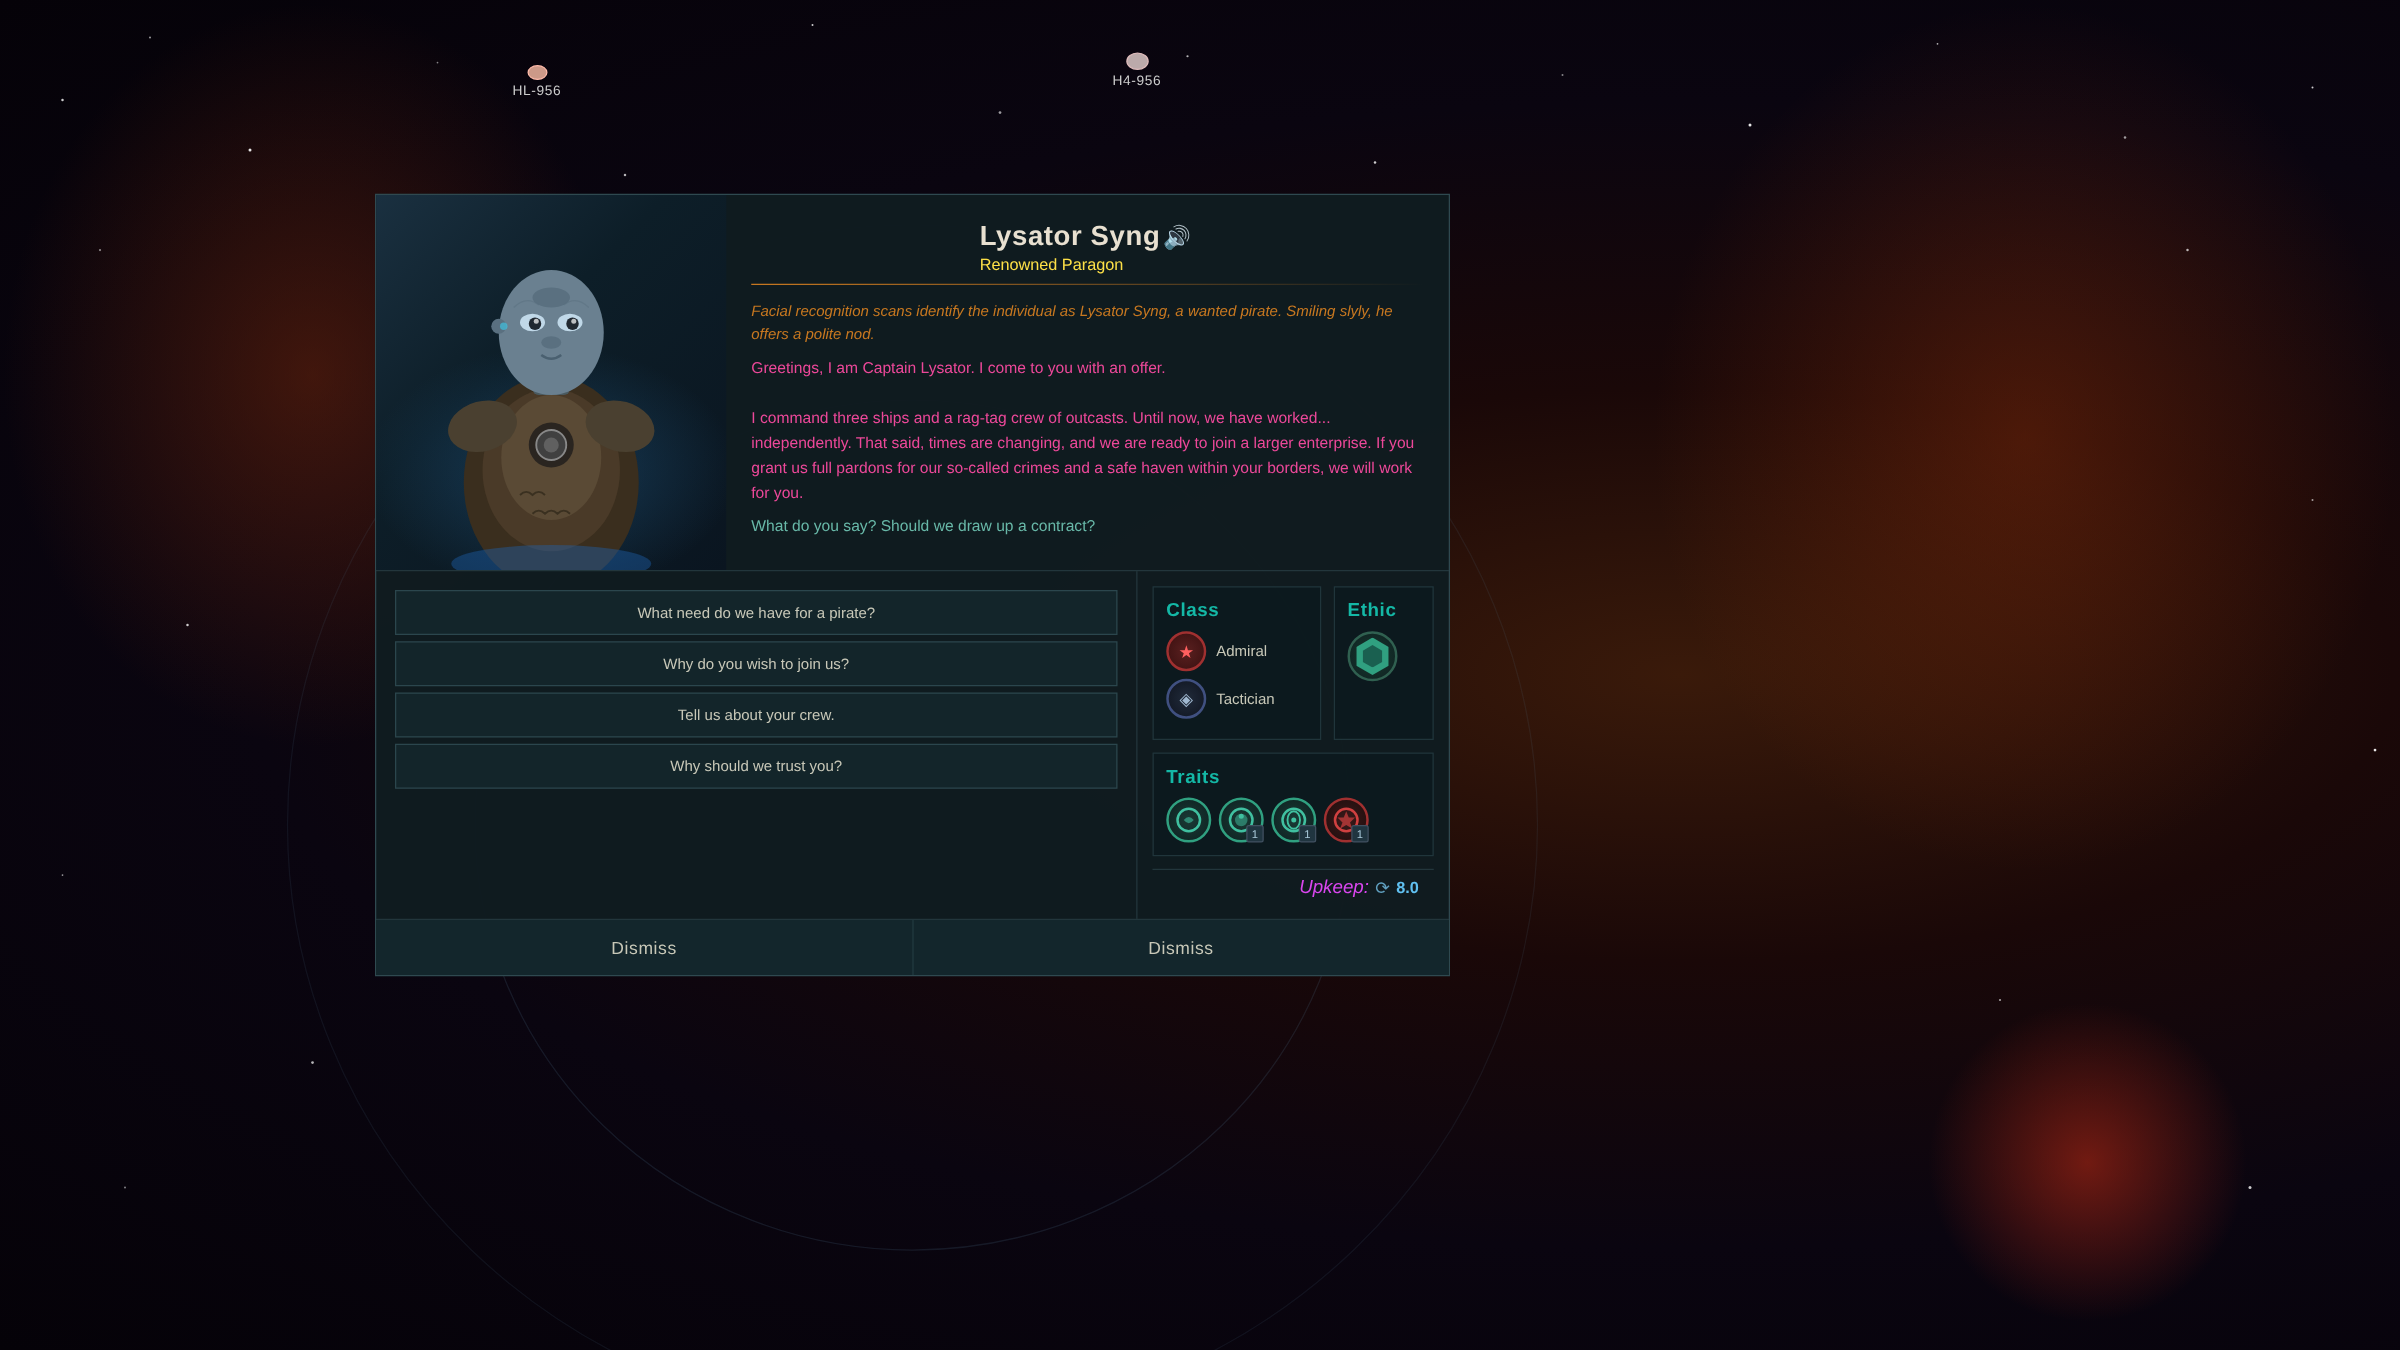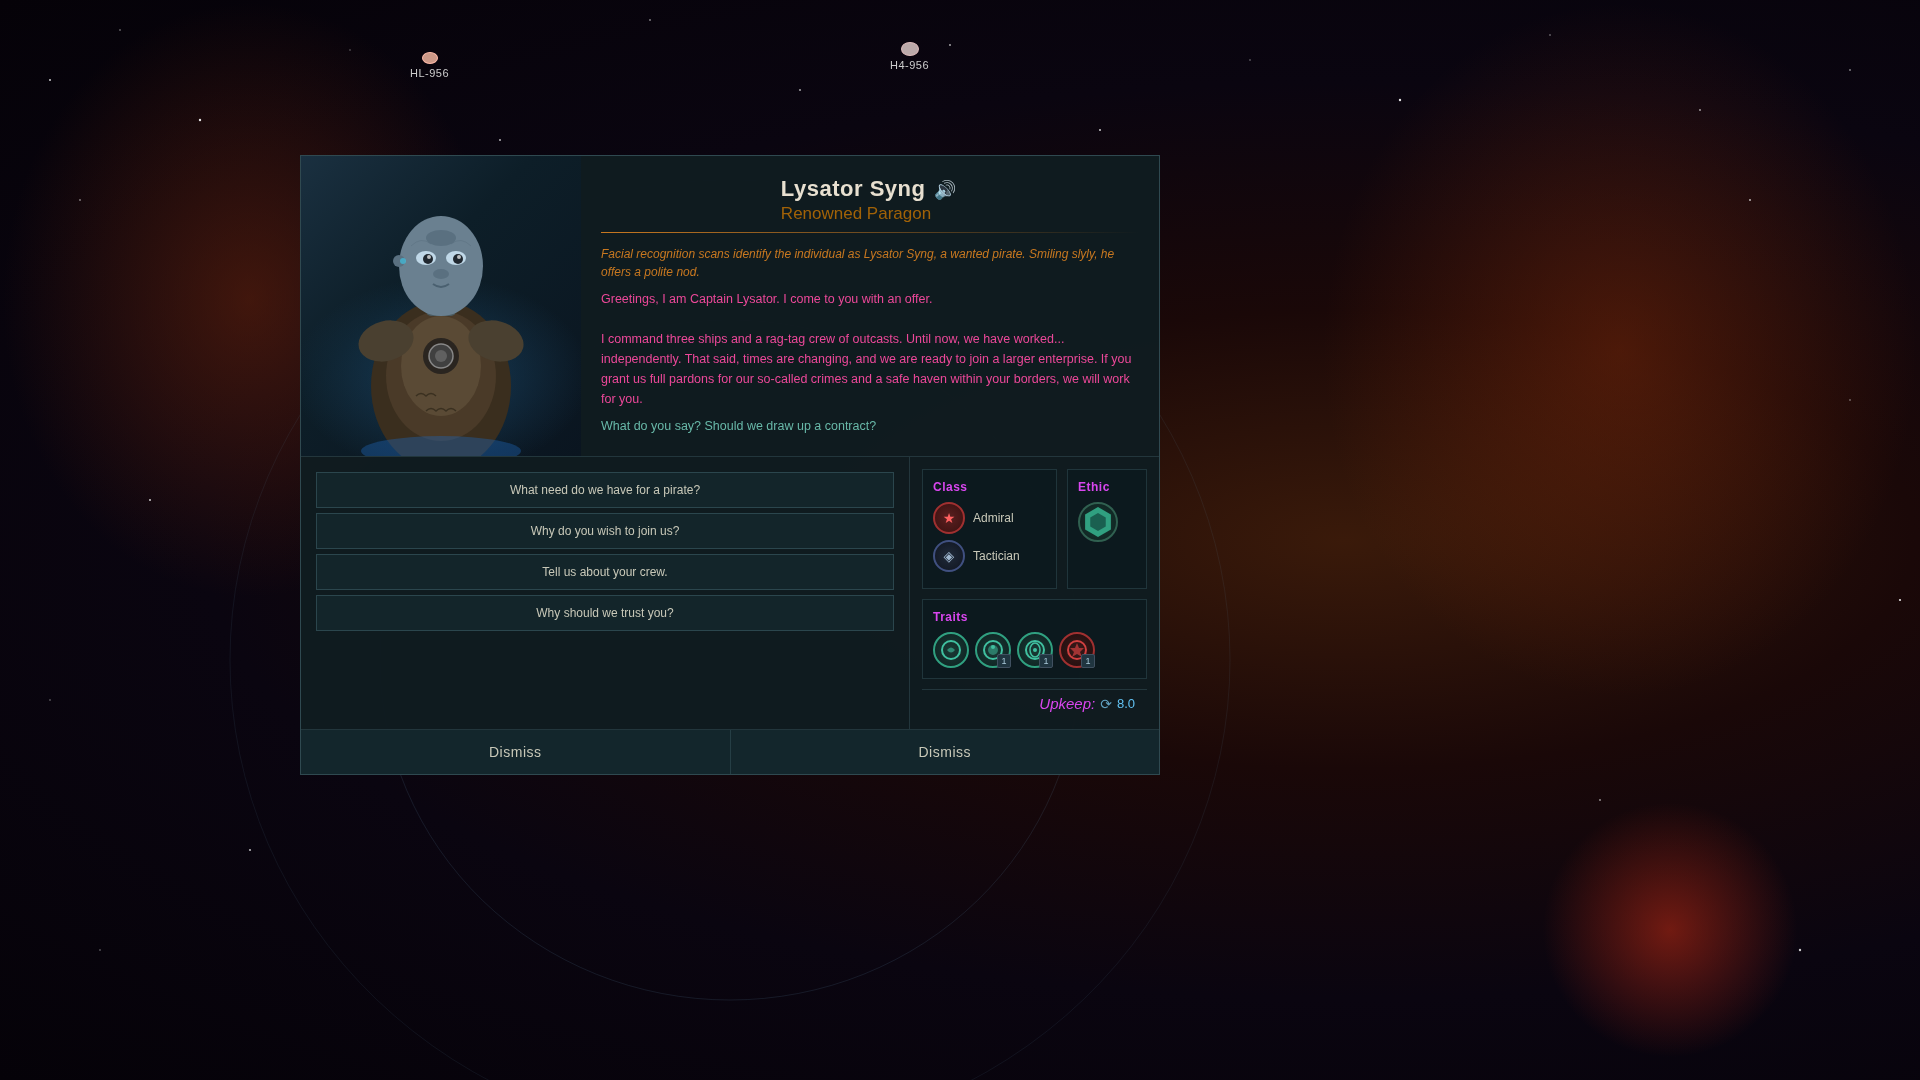--- a/index.html
+++ b/index.html
@@ -139,22 +139,22 @@
     }
 
     .npc-name {
       font-size: 22px;
       color: #e8e0d0;
       font-weight: bold;
       letter-spacing: 0.5px;
     }
 
     .npc-subtitle {
-      font-size: 17px;
-      color: #a16207;
+      font-size: 13px;
+      color: #fde047;
       margin-top: 2px;
     }
 
     .sound-icon {
       width: 28px; height: 28px;
       display: flex; align-items: center; justify-content: center;
       color: #aaa;
       font-size: 18px;
       cursor: pointer;
     }
@@ -223,22 +223,22 @@
       gap: 10px;
     }
 
     .info-section {
       background: rgba(10,25,30,0.6);
       border: 1px solid rgba(80,120,130,0.3);
       padding: 10px;
     }
 
     .info-section-title {
-      color: #d946ef;
-      font-size: 12px;
+      color: #14b8a6;
+      font-size: 15px;
       font-weight: bold;
       margin-bottom: 8px;
       letter-spacing: 0.5px;
     }
 
     .class-item {
       display: flex;
       align-items: center;
       gap: 8px;
       margin-bottom: 6px;
@@ -328,21 +328,21 @@
     }
 
     .upkeep-icon {
       color: #60a0c0;
       font-size: 14px;
     }
 
     .upkeep-value {
       color: #60c0f0;
       font-size: 13px;
-      font-weight: normal;
+      font-weight: bold;
     }
 
     
     .action-buttons {
       display: flex;
       border-top: 1px solid rgba(80,120,130,0.3);
     }
 
     .action-btn {
       flex: 1;

